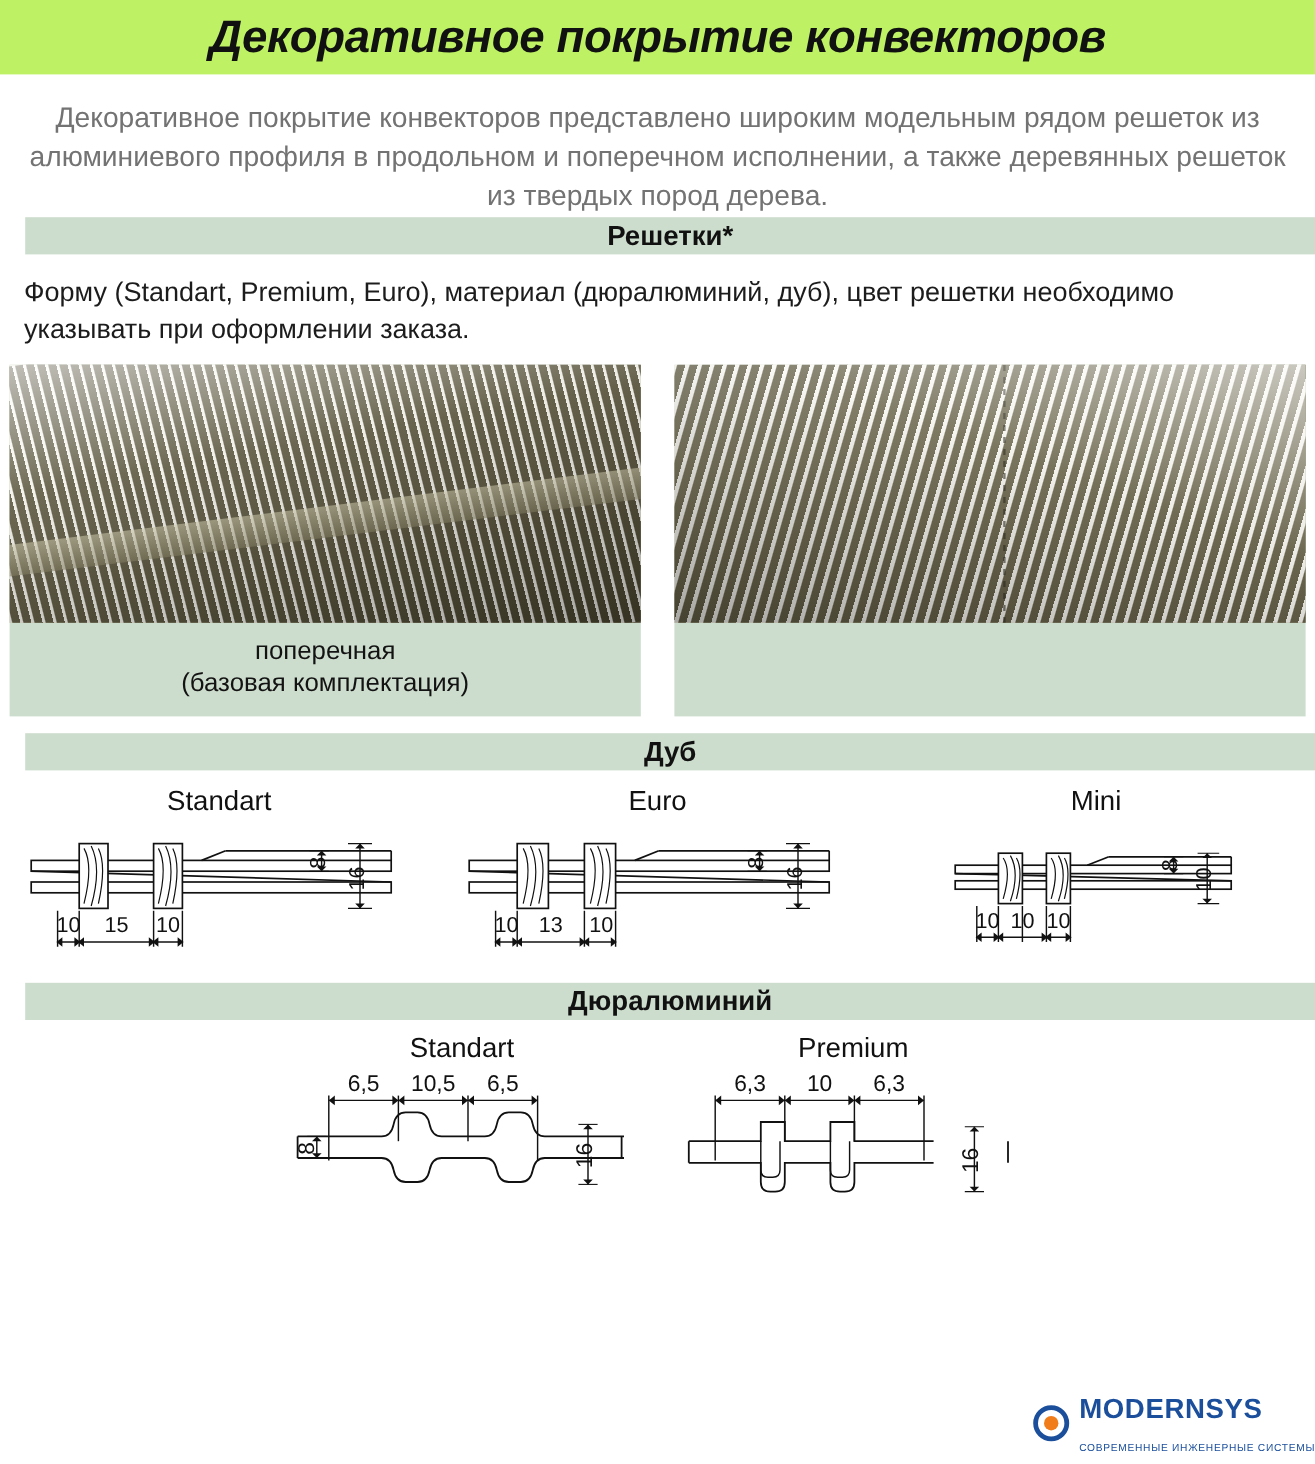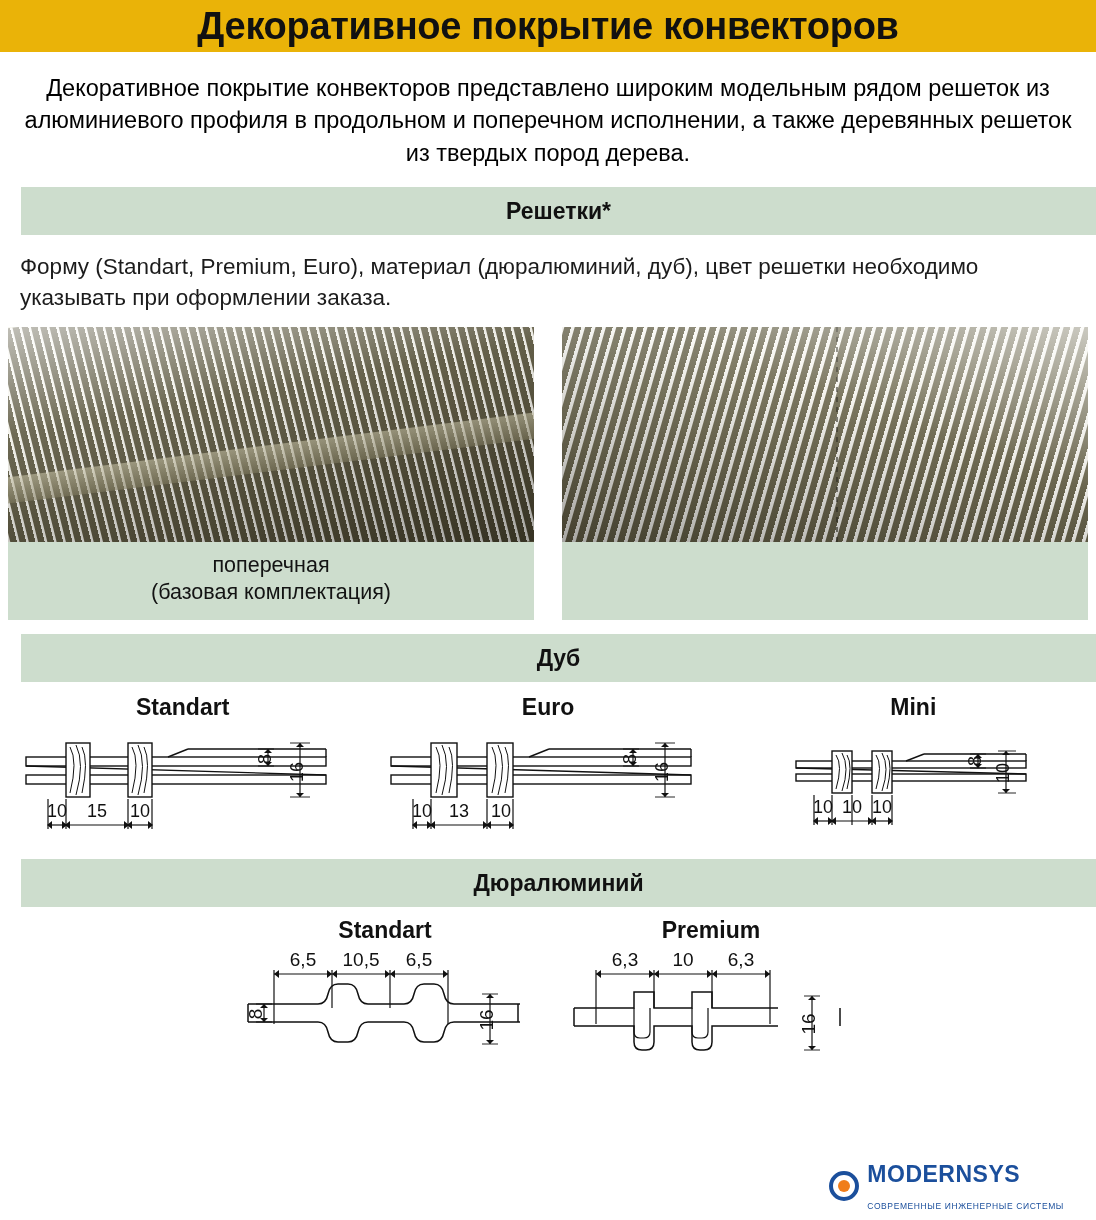--- a/index.html
+++ b/index.html
@@ -11,48 +11,49 @@
     width: 1096px;
     height: 1220px;
     font-family: "Liberation Sans", sans-serif;
     color: #1a1a1a;
     position: relative;
     overflow: hidden;
   }
 
   
   .title-bar {
-    background: #eab308;
-    height: 52px;
+    background: #bef264;
+    height: 62px;
     display: flex;
     align-items: center;
     justify-content: center;
+    font-style: italic;
   }
   .title-bar h1 {
     margin: 0;
     font-size: 38px;
     font-weight: bold;
     letter-spacing: -0.3px;
     color: #111;
     text-align: center;
   }
 
   
   .intro {
-    padding: 20px 14px 18px 14px;
+    padding: 20px 14px 2px 14px;
     text-align: center;
     font-size: 23.5px;
     line-height: 1.38;
-    color: #000000;
+    color: #737373;
   }
 
   
   .band {
     background: #cdddcd;
-    height: 48px;
+    height: 31px;
     display: flex;
     align-items: center;
     justify-content: center;
     margin-left: 21px;
   }
   .band span {
     font-size: 23px;
     font-weight: bold;
     color: #111;
   }
@@ -155,21 +156,21 @@
     padding: 12px 0 10px 0;
   }
   .oak-col {
     flex: 1 1 0;
     display: flex;
     flex-direction: column;
     align-items: center;
   }
   .drw-title {
     font-size: 23px;
-    font-weight: bold;
+    font-weight: normal;
     color: #111;
     margin-bottom: 8px;
   }
   .drw {
     position: relative;
   }
 
   svg text {
     font-family: "Liberation Sans", sans-serif;
     fill: #111;
@@ -183,21 +184,21 @@
   }
   .alu-col {
     display: flex;
     flex-direction: column;
     align-items: center;
   }
 
   
   .logo {
     position: absolute;
-    right: 32px;
+    right: 0;
     bottom: 10px;
     display: flex;
     align-items: center;
     gap: 8px;
   }
   .logo .mark {
     width: 30px; height: 30px;
     border-radius: 50%;
     border: 4px solid #1b4f9c;
     position: relative;

